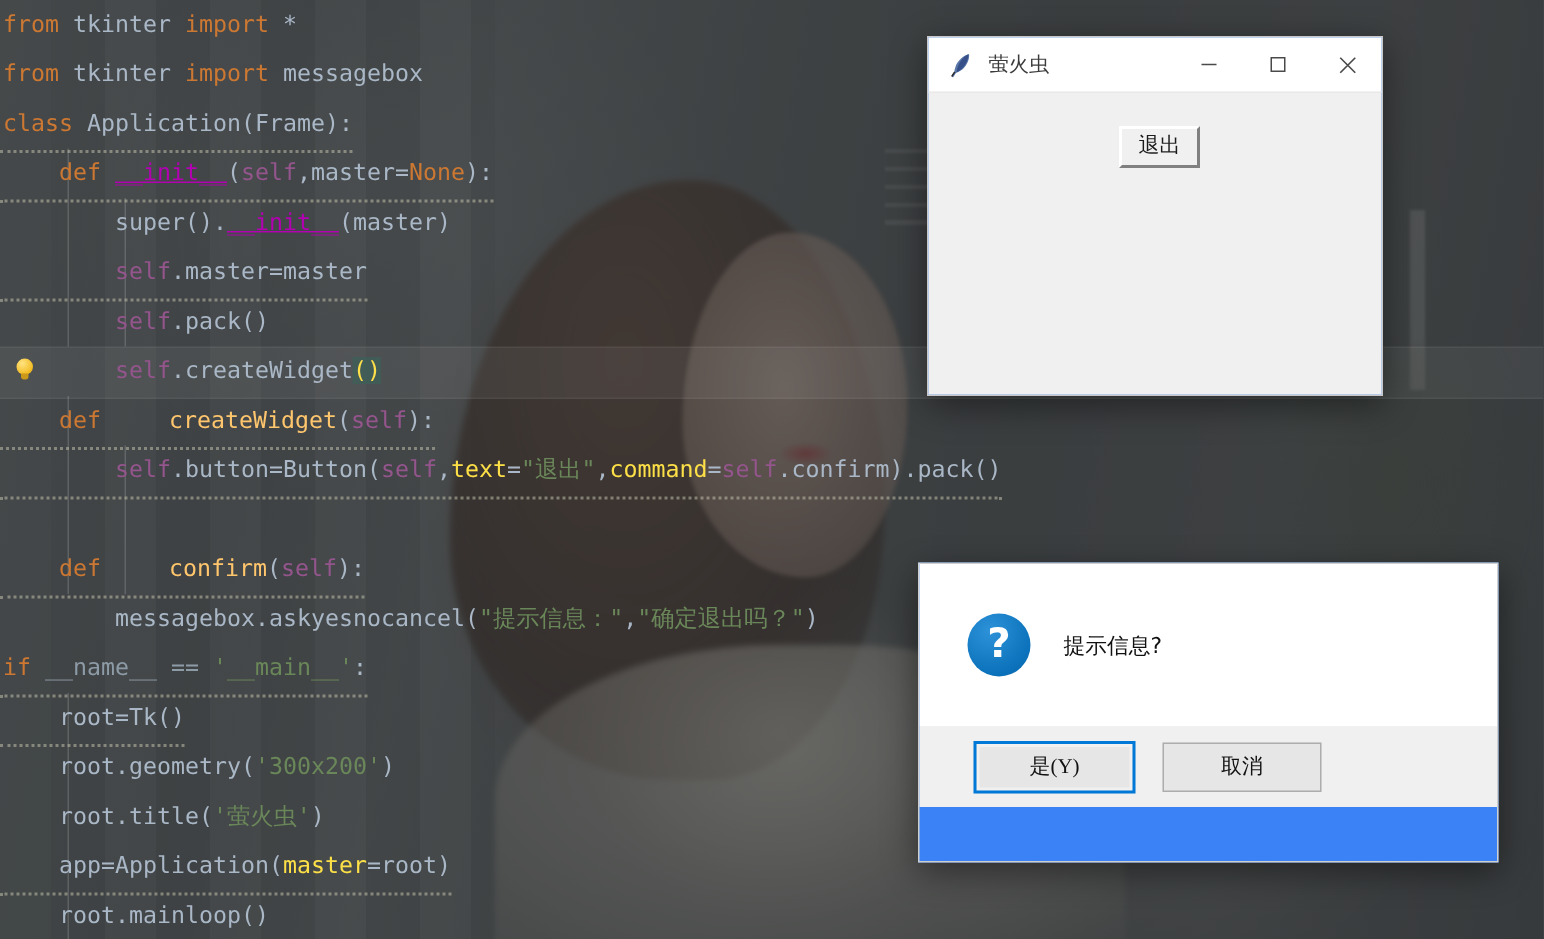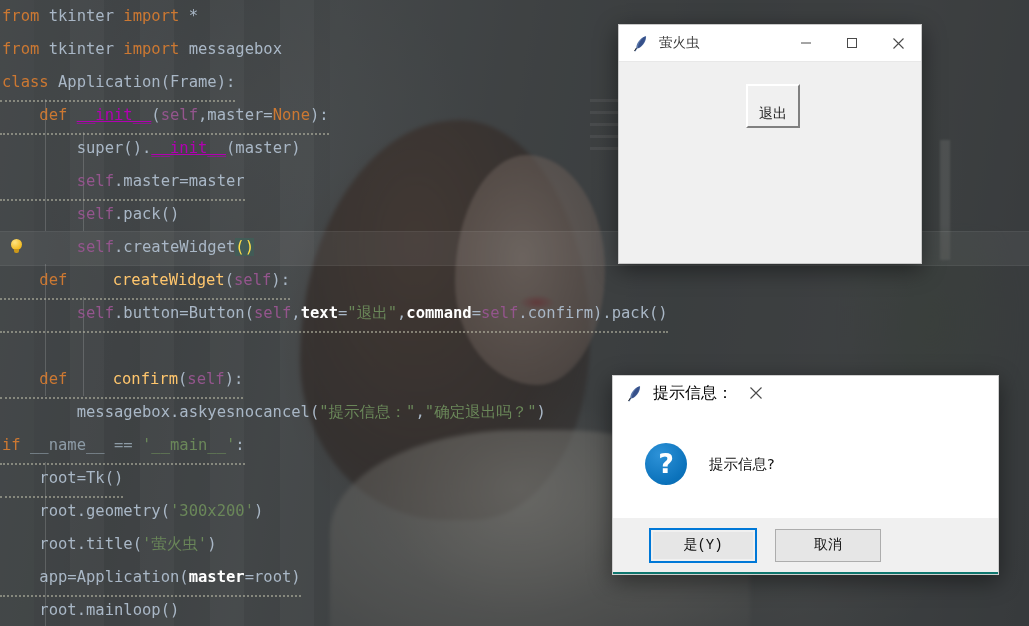--- a/index.html
+++ b/index.html
@@ -110,31 +110,31 @@
     font-size:15.5px;line-height:33px;white-space:pre;
   }
   .cl{position:absolute;left:0;width:100%;height:33px;}
   .cl .txt{position:absolute;left:0;top:0;}
   
   .t-kw{color:#cc7832;}
   .t-fn{color:#ffc66d;margin-left:36px;}
   .t-self{color:#94558d;}
   .t-mag{color:#b200b2;text-decoration:underline;}
   .t-str{color:#6a8759;}
-  .t-kwarg{color:#ffffff;font-weight:bold;}
+  .t-kwarg{color:#fde047;}
   .t-plain{color:#a9b7c6;}
   .t-dim{color:#8d9ba6;}
   .t-hl{background:rgba(62,95,88,.75);color:#ffe04a;}
   .squig{
     border-bottom:2px dotted rgba(190,190,170,.55);
     padding-bottom:1px;
   }
 
   
-  .win{position:absolute;background:#0f766e;box-shadow:0 6px 22px rgba(0,0,0,.45);}
+  .win{position:absolute;background:#3b82f6;box-shadow:0 6px 22px rgba(0,0,0,.45);}
   .win-title{
     height:36px;background:#ffffff;display:flex;align-items:center;
     border-bottom:1px solid #e8e8e8;
   }
   .feather{width:16px;height:17px;margin-left:14px;margin-right:10px;flex:0 0 auto;}
   .win-title .caption{
     font-family:"DejaVu Sans","Liberation Sans",sans-serif;
     font-size:13.5px;color:#3b3b3b;flex:1 1 auto;
   }
   .wbtns{display:flex;height:36px;}
@@ -145,21 +145,21 @@
 
   
   #app-window{left:618px;top:24px;width:302px;height:238px;border:1px solid #c8c8c8;}
   #app-window .body{position:relative;height:201px;background:#f0f0f0;}
   .tk-button{
     position:absolute;left:127px;top:22px;
     font-family:"DejaVu Sans","Liberation Sans",sans-serif;font-size:14px;color:#1b1b1b;
     background:#f0f0f0;
     border-top:2px solid #ffffff;border-left:2px solid #ffffff;
     border-right:2px solid #808080;border-bottom:2px solid #808080;
-    padding:20px 11px 5px 11px;line-height:1.1;
+    padding:4px 11px 5px 11px;line-height:1.1;
   }
 
   
   #dialog{left:612px;top:375px;width:385px;height:198px;border:1px solid #cfcfcf;}
   #dialog .dlg-title{height:34px;background:#fff;display:flex;align-items:center;border-bottom:none;}
   #dialog .dlg-body{height:108px;background:#ffffff;display:flex;align-items:center;padding-left:32px;}
   .q-icon{
     width:42px;height:42px;border-radius:50%;flex:0 0 auto;
     background:radial-gradient(circle at 35% 28%,#2d92d8,#0b72bb 70%,#0a66a8);
     color:#fff;display:flex;align-items:center;justify-content:center;
@@ -169,21 +169,21 @@
   .q-icon span{transform:translateY(-1px);}
   .dlg-msg{
     margin-left:22px;font-family:"DejaVu Sans","Liberation Sans",sans-serif;
     font-size:14.5px;color:#111;
   }
   #dialog .dlg-foot{
     height:54px;background:#f0f0f0;display:flex;align-items:center;gap:18px;padding-left:36px;
   }
   .dlg-btn{
     width:104px;height:31px;background:#e6e6e6;border:1px solid #adadad;
-    font-family:Liberation Mono, monospace;font-size:14px;color:#111;
+    font-family:Liberation Serif, serif;font-size:14px;color:#111;
     display:flex;align-items:center;justify-content:center;
   }
   .dlg-btn.focused{
     border:2px solid #0078d7;box-shadow:inset 0 0 0 2px #f0f0f0;
   }
 
   
   #watermark{
     position:absolute;right:8px;bottom:12px;
     font-family:"DejaVu Sans","Liberation Sans",sans-serif;
@@ -255,35 +255,20 @@
             </svg>
         </div>
       </div>
     </div>
     <div class="body">
       <div class="tk-button">退出</div>
     </div>
   </div>
 
   <div class="win" id="dialog">
-    <div class="dlg-title">
-      <svg class="feather" viewBox="0 0 16 17">
-        <path d="M12.6 1.2C9.4 2.1 5.6 5.2 4.1 9.1c-.5 1.3-.8 2.6-.9 3.8l-1.7 2.6c-.2.4 0 .8.4.9.3.1.6 0 .8-.3l1.6-2.5c1.2-.3 2.4-.9 3.5-1.7 3.3-2.4 5.3-6.4 5.3-9.9 0-.6-.1-.9-.5-.8z" fill="#5b77a8"></path>
-        <path d="M12.6 1.2C10 2.1 7 5.5 5.6 9.4c-.5 1.4-.8 2.7-.8 3.8 2.6-1 5-3.4 6.4-6.3.9-1.9 1.4-3.9 1.4-5.7z" fill="#36508a"></path>
-        <path d="M3.5 12.9 1.5 15.9" stroke="#2b2b2b" stroke-width="1" fill="none"></path>
-      </svg>
-      <div class="caption">提示信息：</div>
-      <div class="wbtns">
-        <div class="wbtn">
-          <svg width="14" height="14" viewBox="0 0 14 14">
-              <path d="M1.5 1.5l11 11M12.5 1.5l-11 11" stroke="#4a4a4a" stroke-width="1.1"></path>
-            </svg>
-        </div>
-      </div>
-    </div>
     <div class="dlg-body">
       <div class="q-icon">
           <span>?</span>
         </div>
       <div class="dlg-msg">提示信息?</div>
     </div>
     <div class="dlg-foot" id="dialog-buttons">
         <div class="dlg-btn focused">
           <span>是(Y)</span>
         </div>

